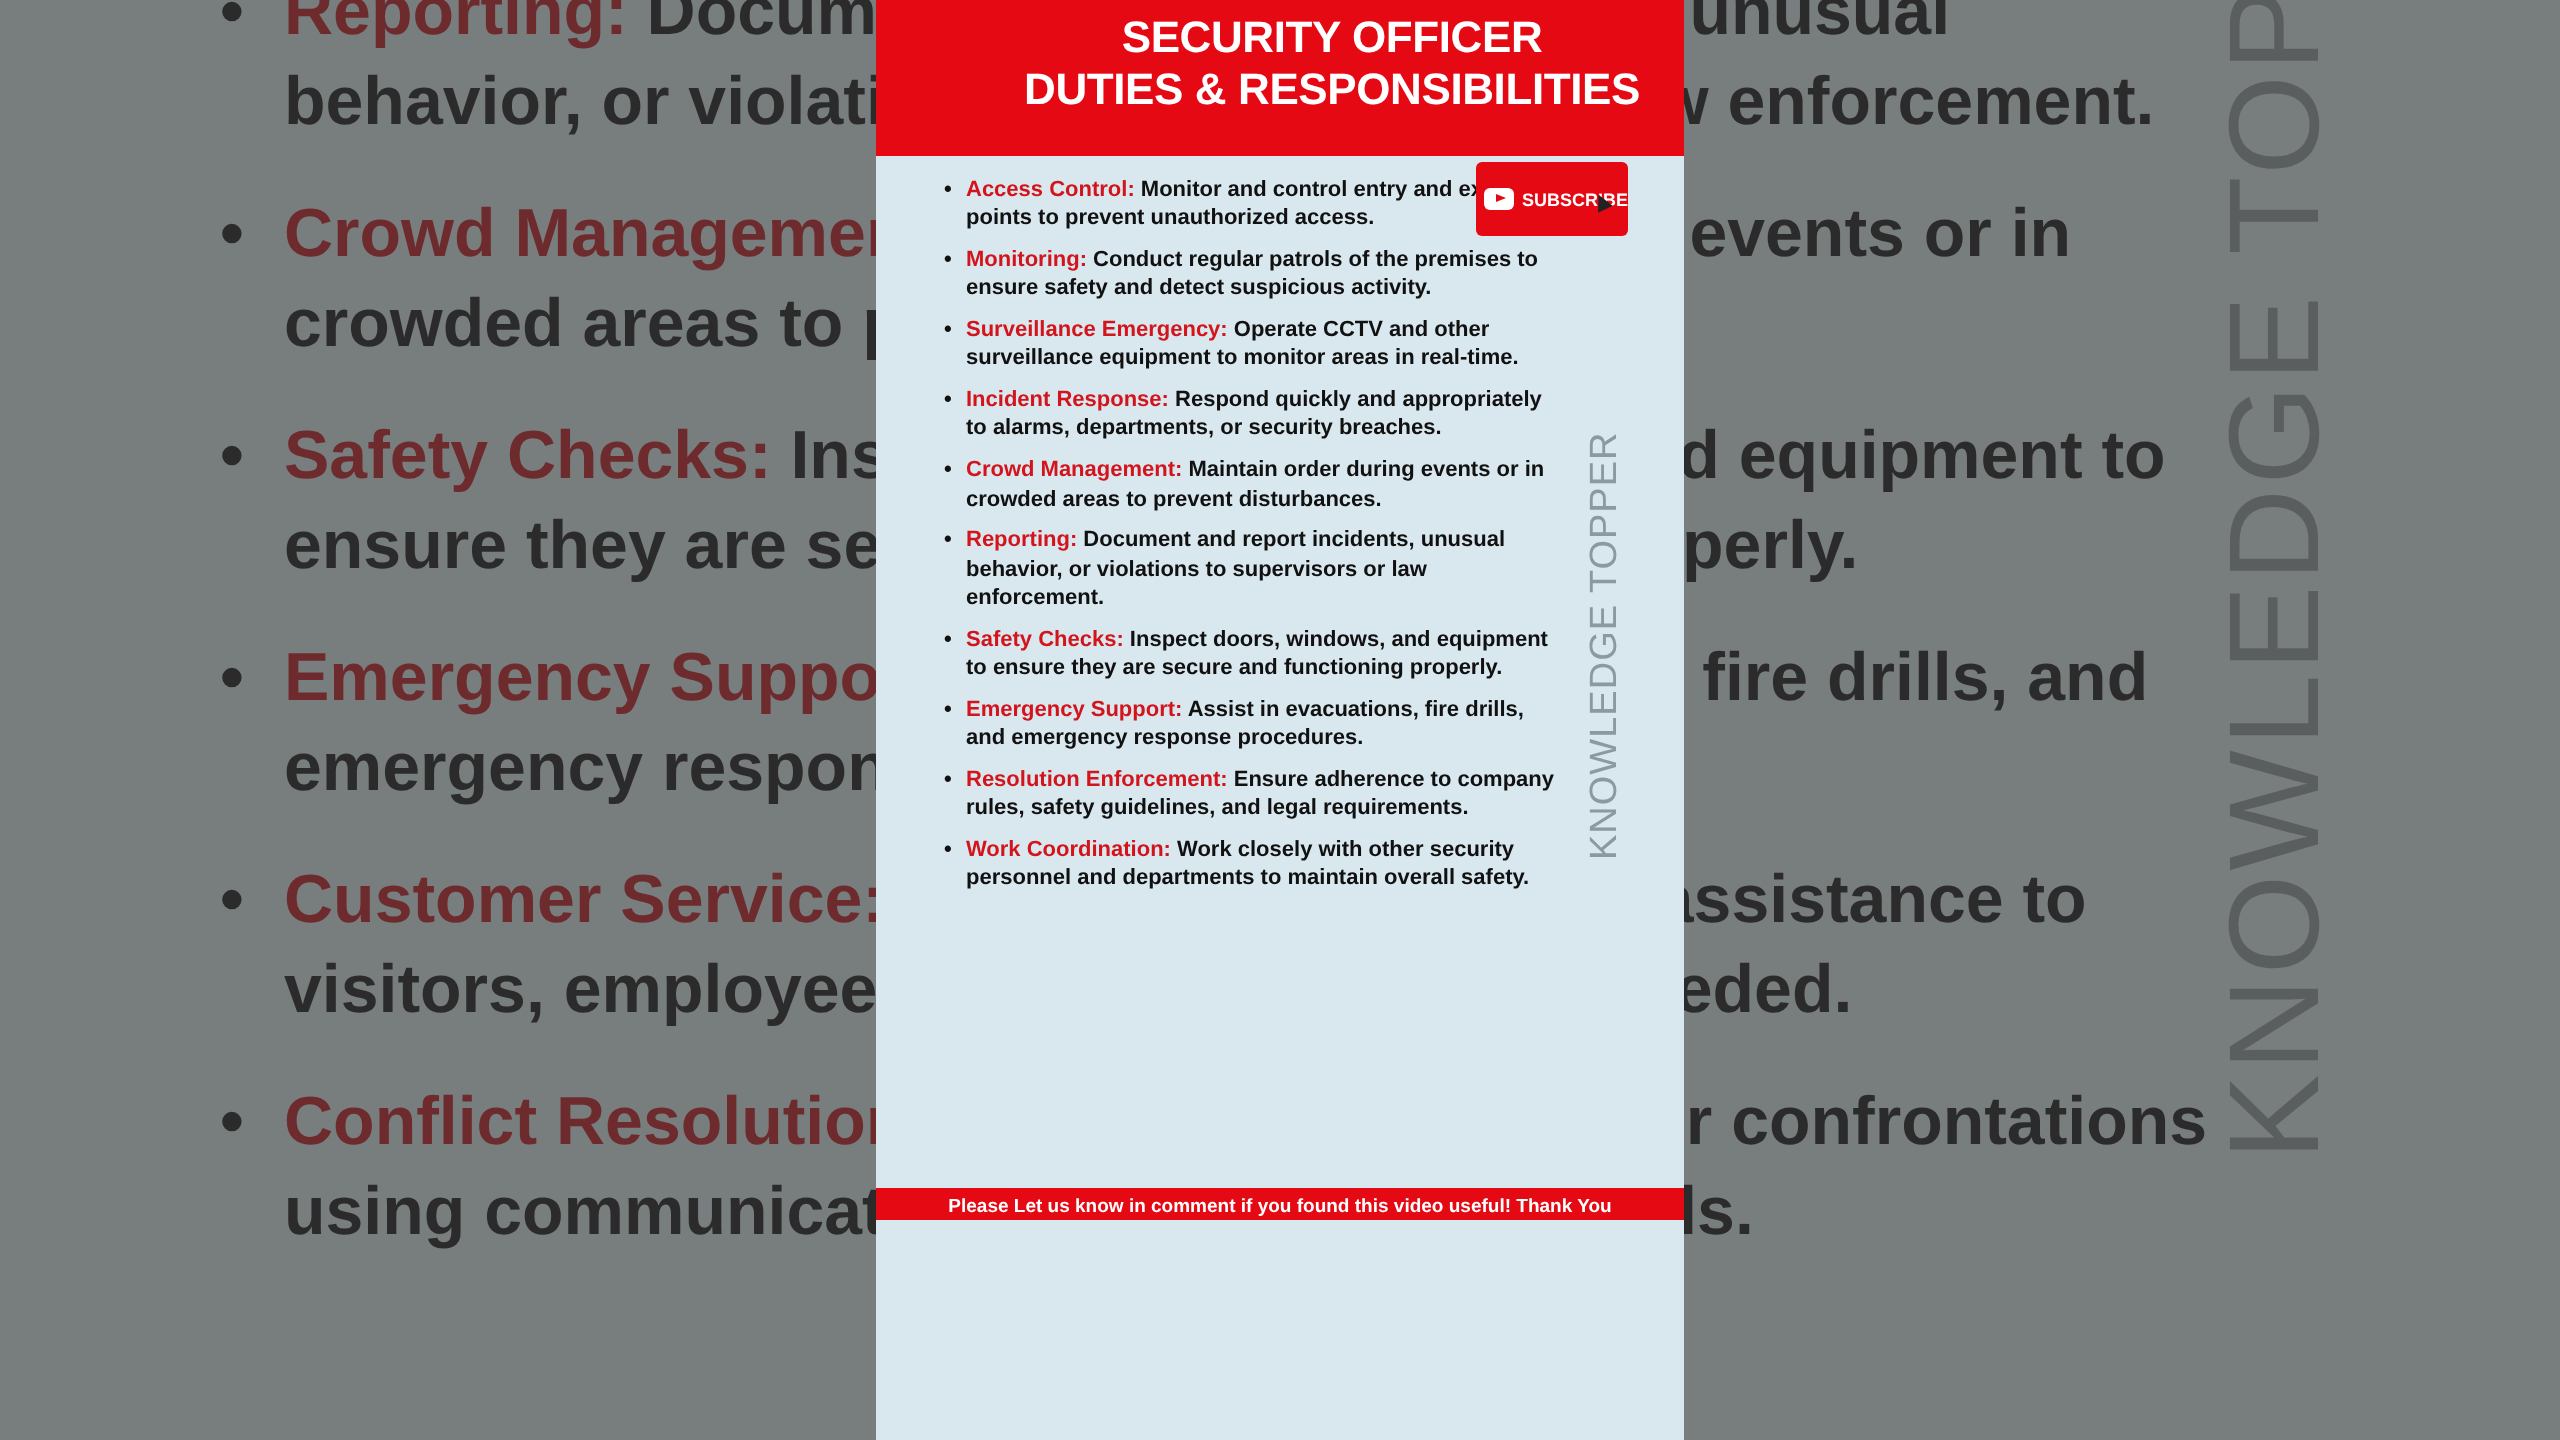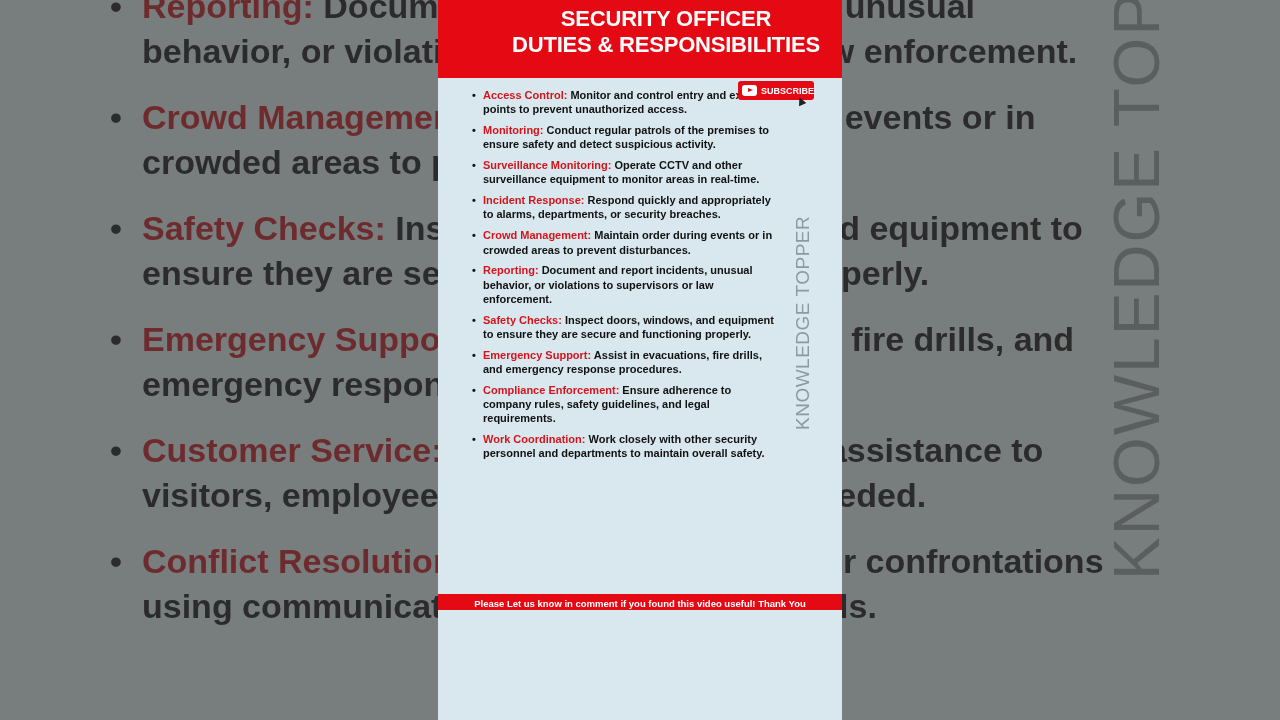--- a/index.html
+++ b/index.html
@@ -63,21 +63,21 @@
     .duty {
       position: relative; padding-left: 11px;
       font-size: 11px; line-height: 14.2px; font-weight: bold; color: #111;
       margin-bottom: 6.7px;
     }
     .duty::before {
       content: "•"; position: absolute; left: 0; top: 0;
     }
     .duty .term { color: #d4141c; text-align: center; }
     .subscribe {
-      position: absolute; left: 738px; top: 81px; width: 76px; height: 19px;
+      position: absolute; left: 738px; top: 81px; width: 76px; height: 37px;
       background: #e50914; border-radius: 3px;
       display: flex; align-items: center; padding-left: 4px; gap: 4px;
       color: #fff; font-size: 9px; font-weight: bold;
     }
     .yt-logo {
       width: 16px; height: 11px; background: #fff; border-radius: 3px;
       position: relative;
     }
     .yt-logo::after {
       content: ""; position: absolute; left: 6px; top: 3px;
@@ -118,27 +118,27 @@
 
 <div class="card">
   <div class="card-header">
     <div>SECURITY OFFICER</div>
     <div>DUTIES &amp; RESPONSIBILITIES</div>
   </div>
 
   <ul class="duty-list">
     <li class="duty"><span class="term">Access Control:</span><span> Monitor and control entry and exit points to prevent unauthorized access.</span></li>
     <li class="duty"><span class="term">Monitoring:</span><span> Conduct regular patrols of the premises to ensure safety and detect suspicious activity.</span></li>
-    <li class="duty"><span class="term">Surveillance Monitoring:</span><span> Operate CCTV and other surveillance equipment to monitor areas in real-time.</span></li>
+    <li class="duty"><span class="term">Surveillance Emergency:</span><span> Operate CCTV and other surveillance equipment to monitor areas in real-time.</span></li>
     <li class="duty"><span class="term">Incident Response:</span><span> Respond quickly and appropriately to alarms, departments, or security breaches.</span></li>
     <li class="duty"><span class="term">Crowd Management:</span><span> Maintain order during events or in crowded areas to prevent disturbances.</span></li>
     <li class="duty"><span class="term">Reporting:</span><span> Document and report incidents, unusual behavior, or violations to supervisors or law enforcement.</span></li>
     <li class="duty"><span class="term">Safety Checks:</span><span> Inspect doors, windows, and equipment to ensure they are secure and functioning properly.</span></li>
     <li class="duty"><span class="term">Emergency Support:</span><span> Assist in evacuations, fire drills, and emergency response procedures.</span></li>
-    <li class="duty"><span class="term">Compliance Enforcement:</span><span> Ensure adherence to company rules, safety guidelines, and legal requirements.</span></li>
+    <li class="duty"><span class="term">Resolution Enforcement:</span><span> Ensure adherence to company rules, safety guidelines, and legal requirements.</span></li>
     <li class="duty"><span class="term">Work Coordination:</span><span> Work closely with other security personnel and departments to maintain overall safety.</span></li>
   </ul>
 </div>
 
 <div class="side-watermark">KNOWLEDGE TOPPER</div>
 
 <div class="subscribe">
   <span class="yt-logo"></span>
   <span>SUBSCRIBE</span>
 </div>

